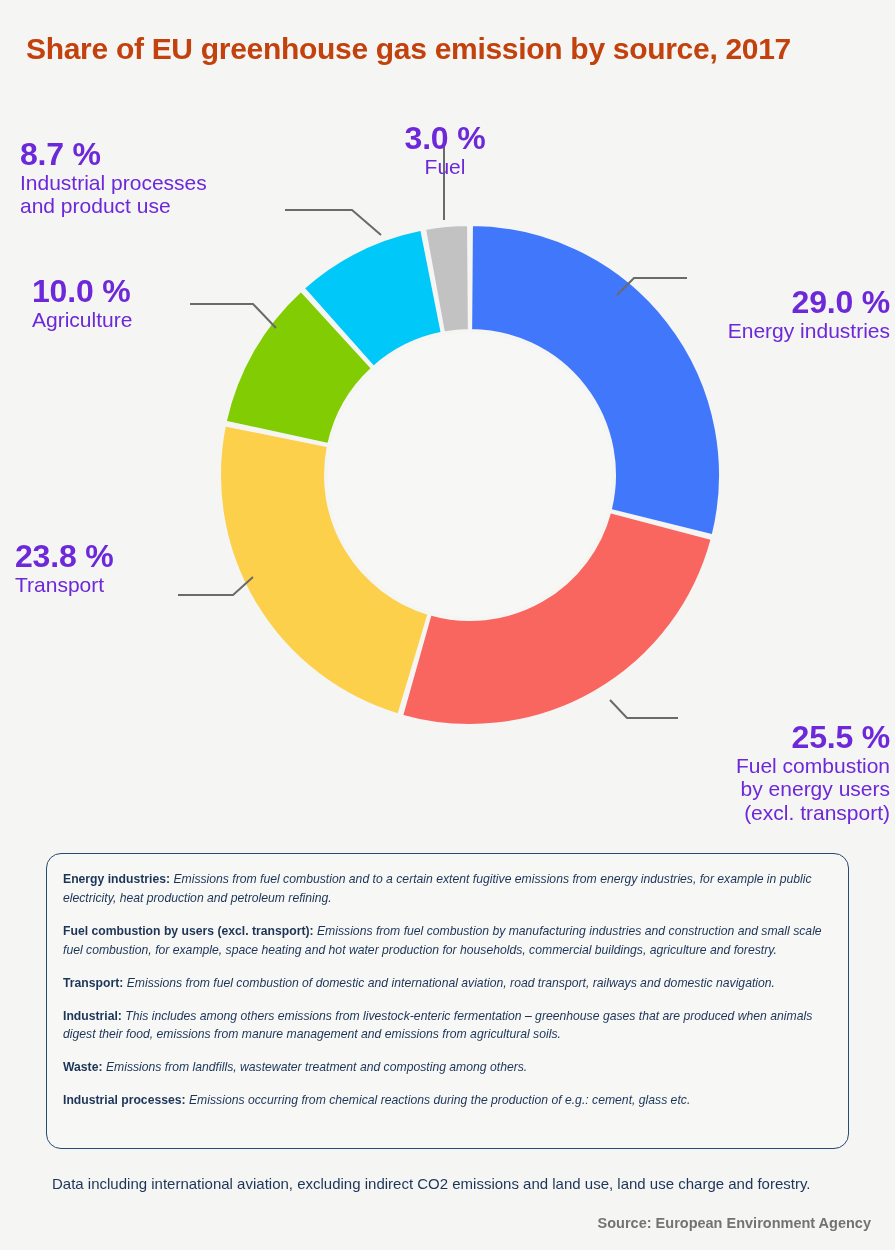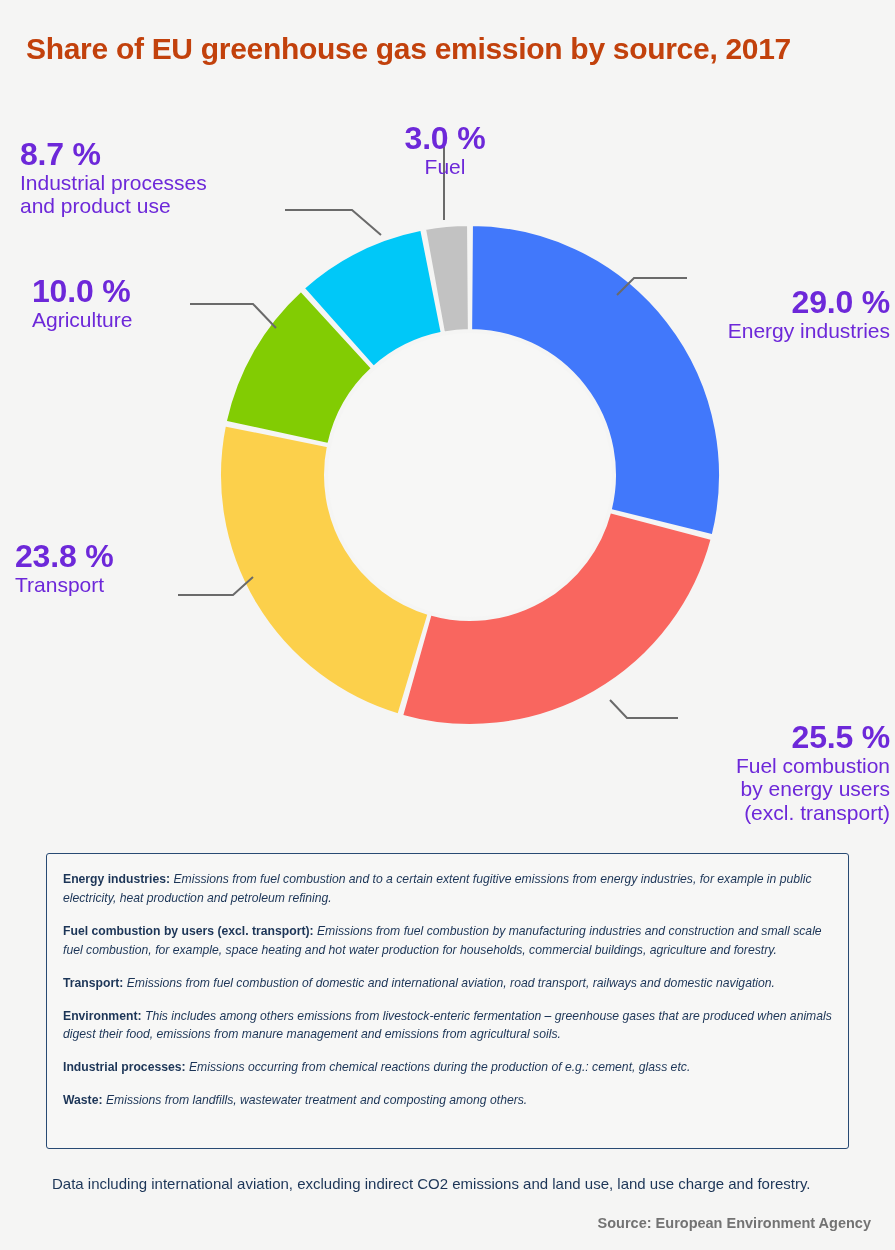--- a/index.html
+++ b/index.html
@@ -74,21 +74,21 @@
 
   
   .legend-box {
     position: absolute;
     left: 46px;
     top: 853px;
     width: 803px;
     height: 296px;
     box-sizing: border-box;
     border: 1.5px solid #284a73;
-    border-radius: 3px;
+    border-radius: 15px;
     background: #f7f7f6;
     padding: 16px 16px 10px 16px;
   }
   .legend-entry {
     font-size: 12.2px;
     line-height: 1.55;
     color: #1c3557;
     margin-bottom: 14px;
     font-style: italic;
   }
@@ -203,24 +203,24 @@
   <div class="legend-entry">
     <span class="term">Energy industries:</span><span> Emissions from fuel combustion and to a certain extent fugitive emissions from energy industries, for example in public electricity, heat production and petroleum refining.</span>
   </div>
   <div class="legend-entry">
     <span class="term">Fuel combustion by users (excl. transport):</span><span>  Emissions from fuel combustion by manufacturing industries and construction and small scale fuel combustion, for example, space heating and hot water production for households, commercial buildings, agriculture and forestry.</span>
   </div>
   <div class="legend-entry">
     <span class="term">Transport:</span><span> Emissions from fuel combustion of domestic and international aviation, road transport, railways and domestic navigation.</span>
   </div>
   <div class="legend-entry">
-    <span class="term">Environment:</span><span> This includes among others emissions from livestock-enteric fermentation – greenhouse gases that are produced when animals digest their food, emissions from manure management and emissions from agricultural soils.</span>
+    <span class="term">Industrial:</span><span> This includes among others emissions from livestock-enteric fermentation – greenhouse gases that are produced when animals digest their food, emissions from manure management and emissions from agricultural soils.</span>
+  </div>
+  <div class="legend-entry">
+    <span class="term">Waste:</span><span> Emissions from landfills, wastewater treatment and composting among others.</span>
   </div>
   <div class="legend-entry">
     <span class="term">Industrial processes:</span><span> Emissions occurring from chemical reactions during the production of e.g.: cement, glass etc.</span>
-  </div>
-  <div class="legend-entry">
-    <span class="term">Waste:</span><span> Emissions from landfills, wastewater treatment and composting among others.</span>
   </div>
 </div>
 
 <div class="footnote">Data including international aviation, excluding indirect CO2 emissions and land use, land use charge and forestry.</div>
 <div class="source">Source: European Environment Agency</div>
 
 </body></html>

